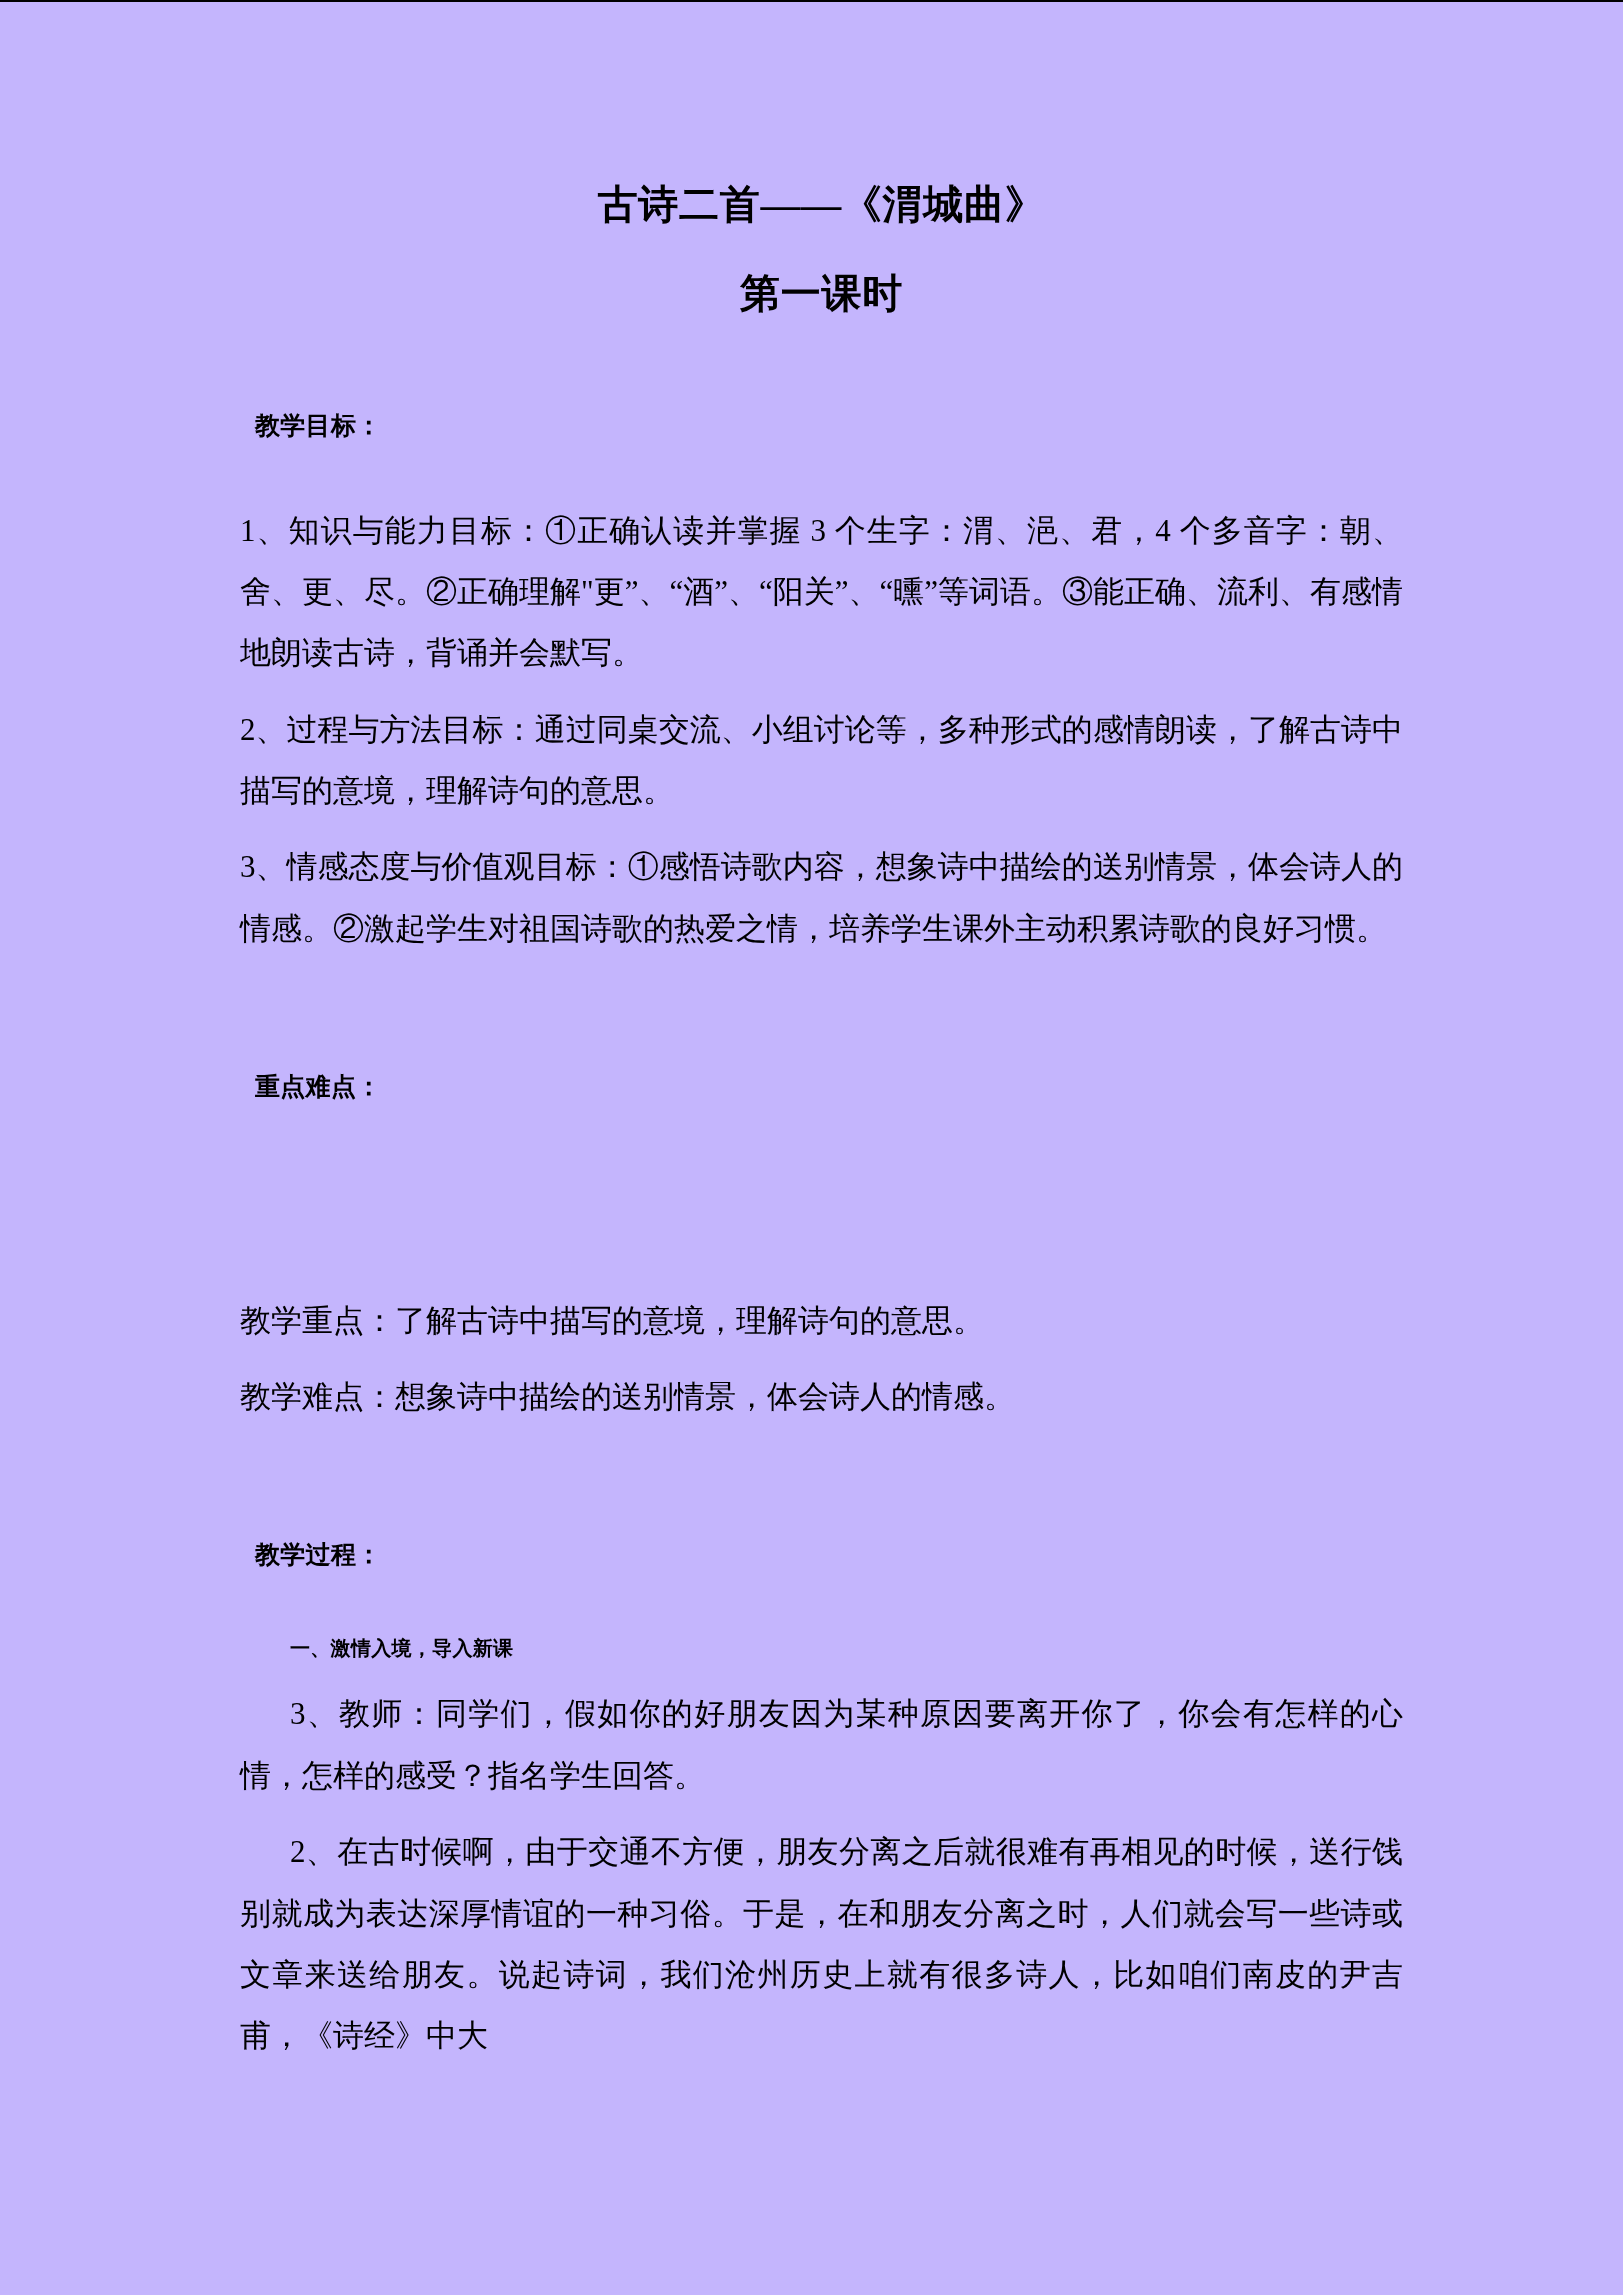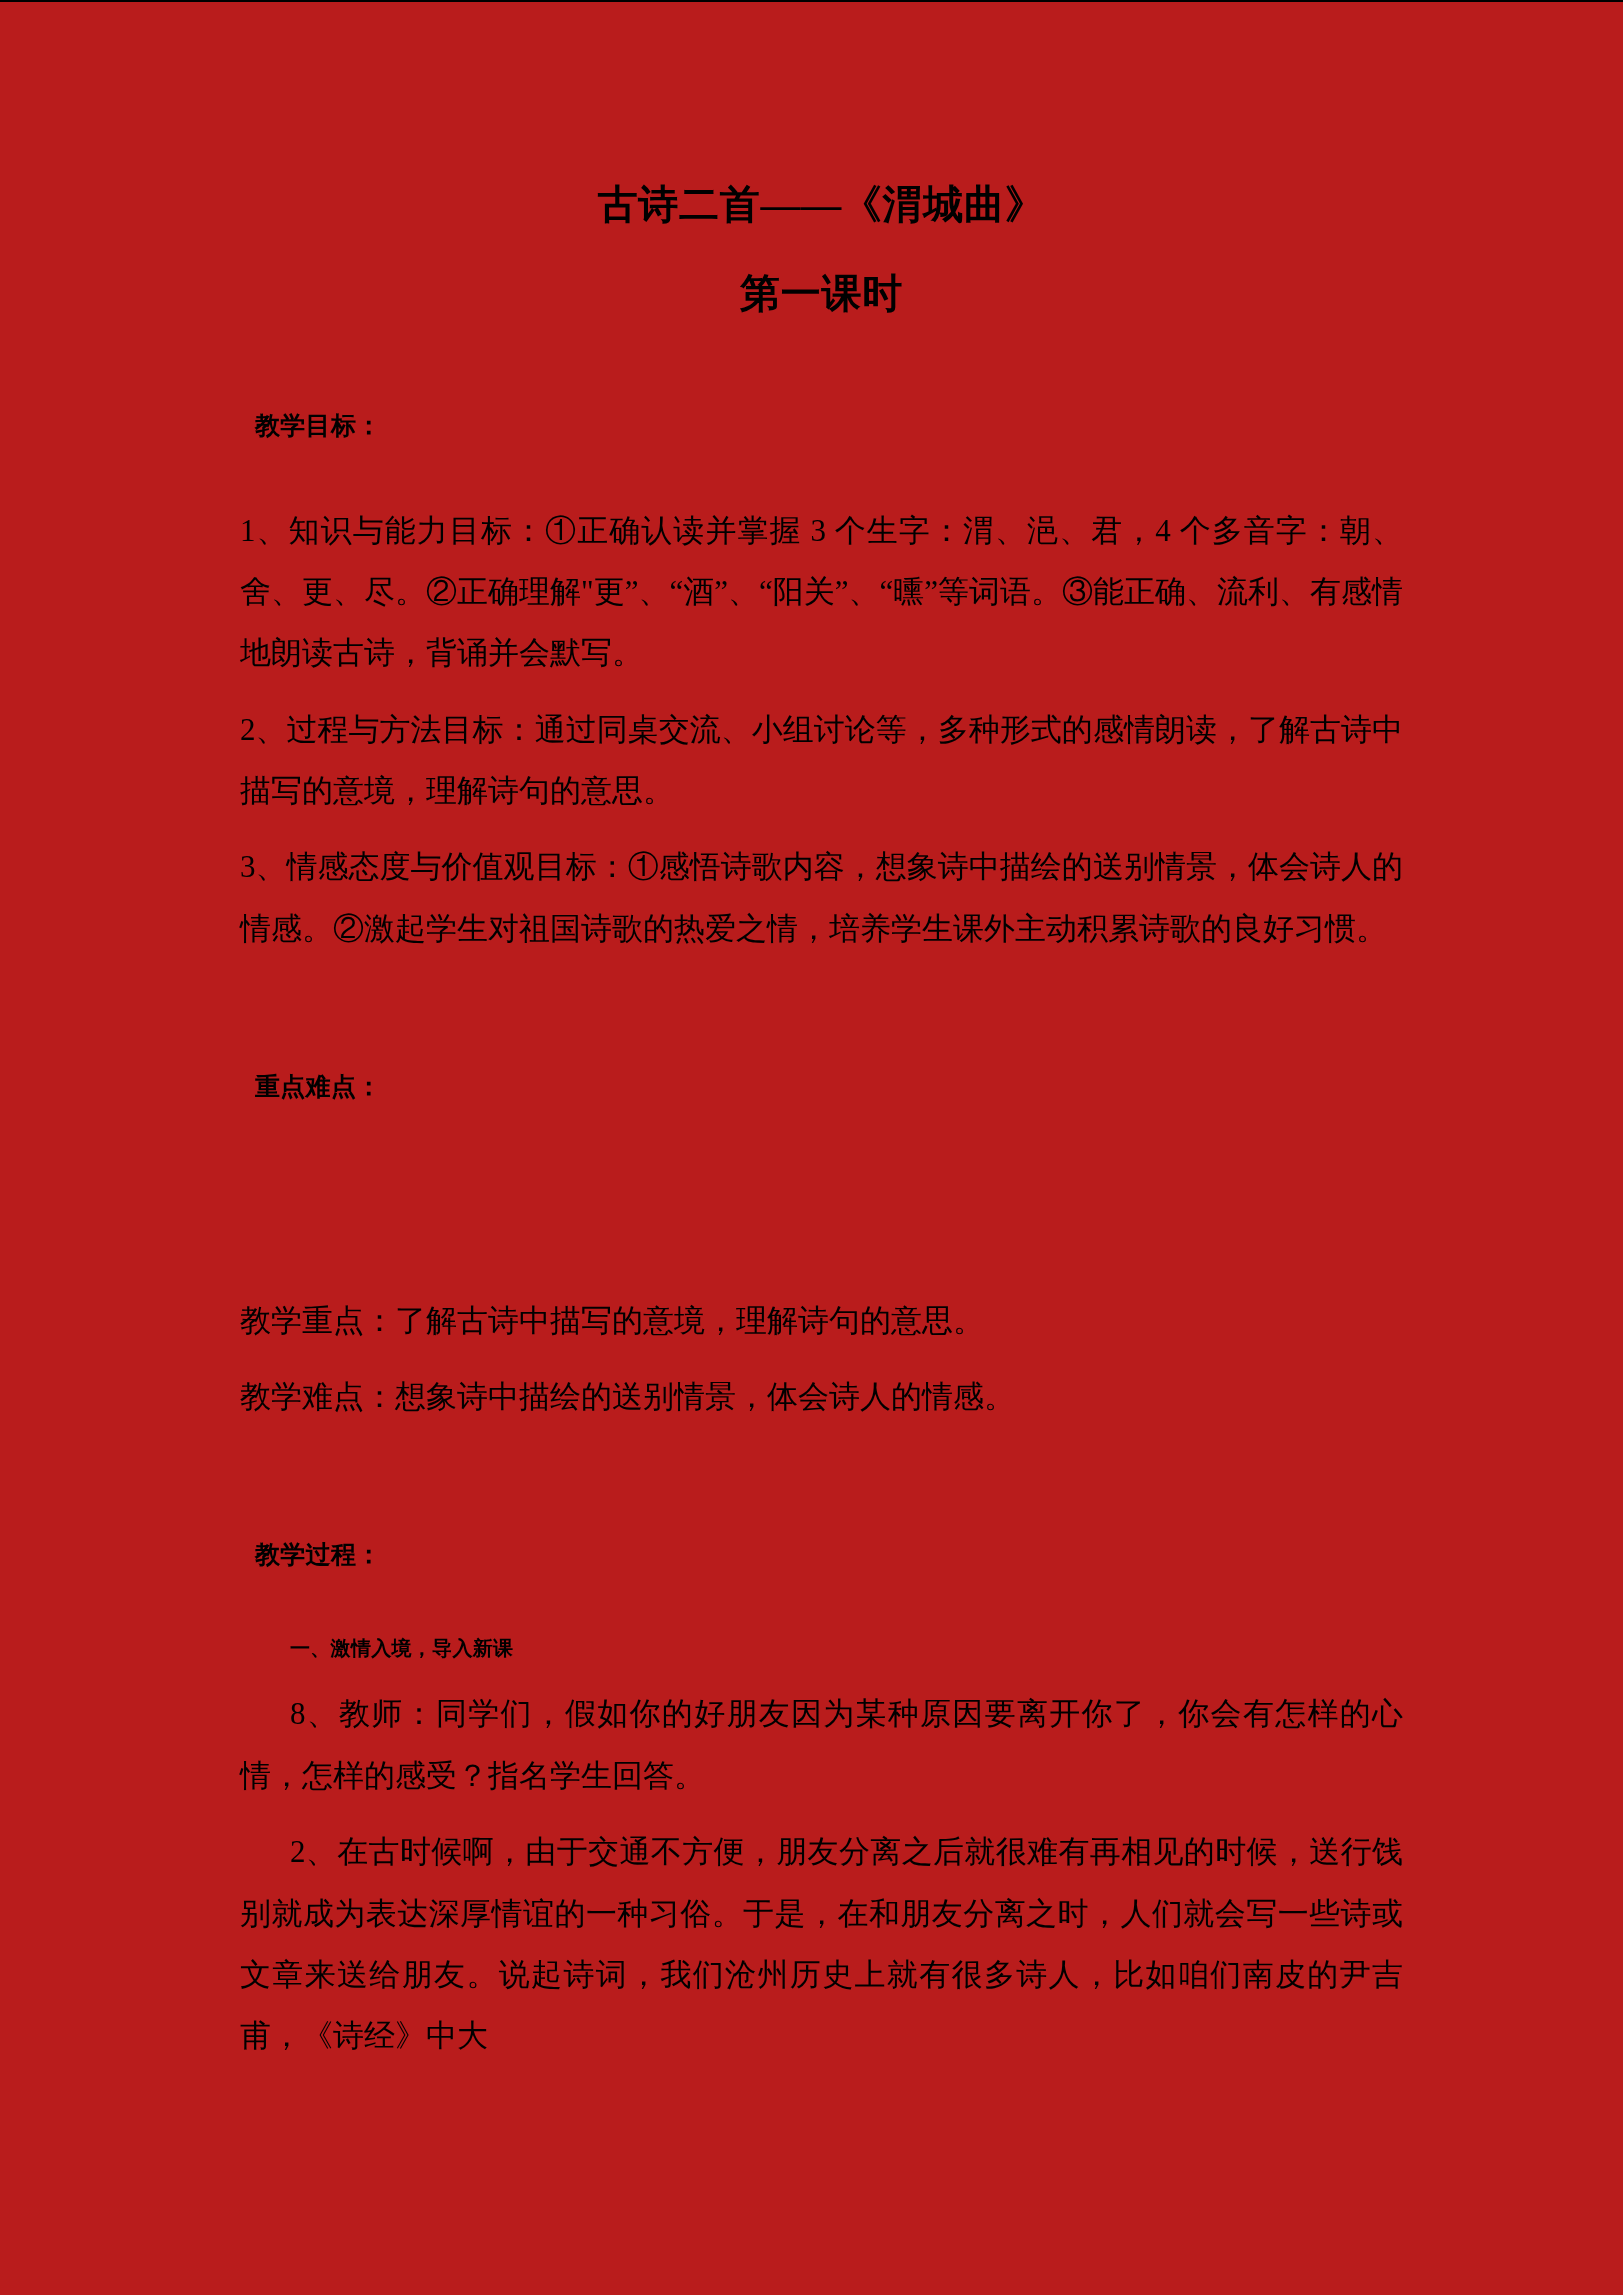--- a/index.html
+++ b/index.html
@@ -8,21 +8,21 @@
     background: #ffffff;
   }
   body {
     font-family: "Liberation Serif", "DejaVu Serif", serif;
     color: #000000;
   }
   #page {
     position: relative;
     width: 1623px;
     height: 2295px;
-    background: #b91c1c;
+    background: #c4b5fd;
     box-sizing: border-box;
     overflow: hidden;
   }
   #top-rule {
     position: absolute;
     top: 0;
     left: 0;
     width: 1623px;
     height: 2px;
     background: #000000;
@@ -133,21 +133,21 @@
     <div class="gap-xxl"></div>
 
     <div class="section-heading">教学过程：</div>
 
     <div class="gap-md"></div>
 
     <div class="sub-heading">一、激情入境，导入新课</div>
 
     <div class="gap-xs"></div>
 
-    <p class="para para-indent">8、教师：同学们，假如你的好朋友因为某种原因要离开你了，你会有怎样的心情，怎样的感受？指名学生回答。</p>
+    <p class="para para-indent">3、教师：同学们，假如你的好朋友因为某种原因要离开你了，你会有怎样的心情，怎样的感受？指名学生回答。</p>
 
     <div class="gap-xs"></div>
 
     <p class="para para-indent">2、在古时候啊，由于交通不方便，朋友分离之后就很难有再相见的时候，送行饯别就成为表达深厚情谊的一种习俗。于是，在和朋友分离之时，人们就会写一些诗或文章来送给朋友。说起诗词，我们沧州历史上就有很多诗人，比如咱们南皮的尹吉甫，《诗经》中大</p>
 
   </div>
 </div>
 
 
 </body></html>

